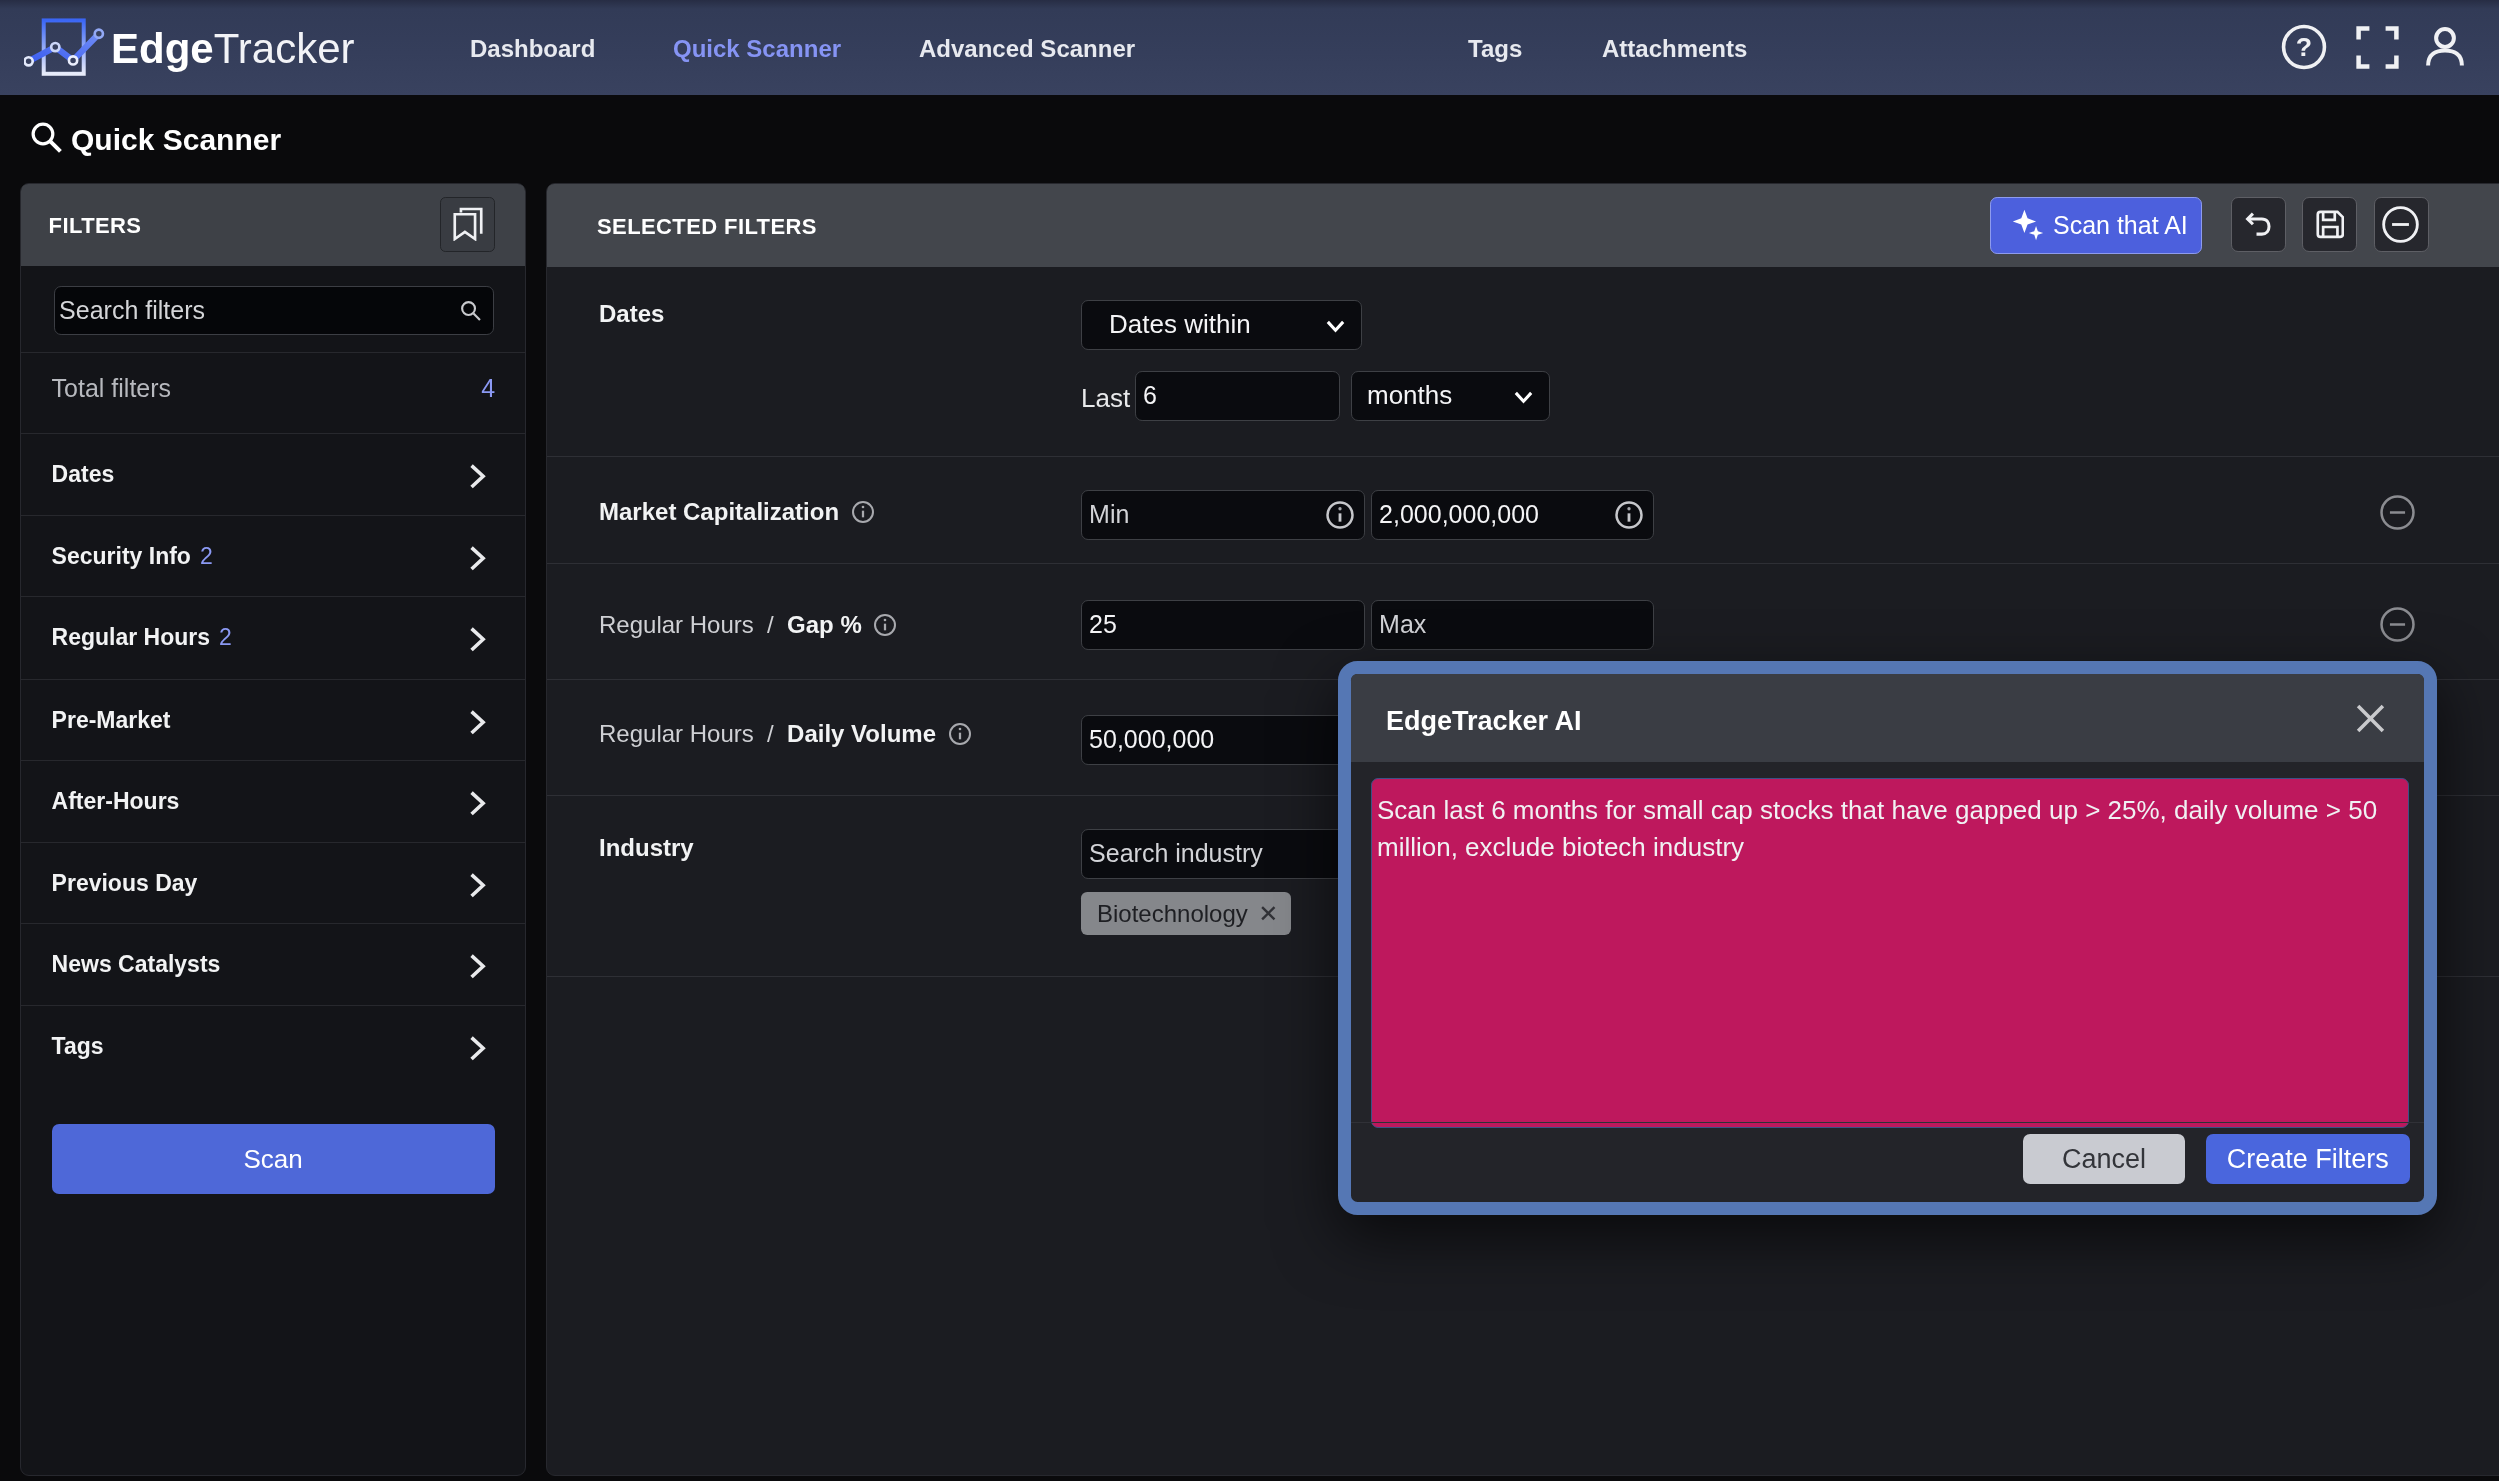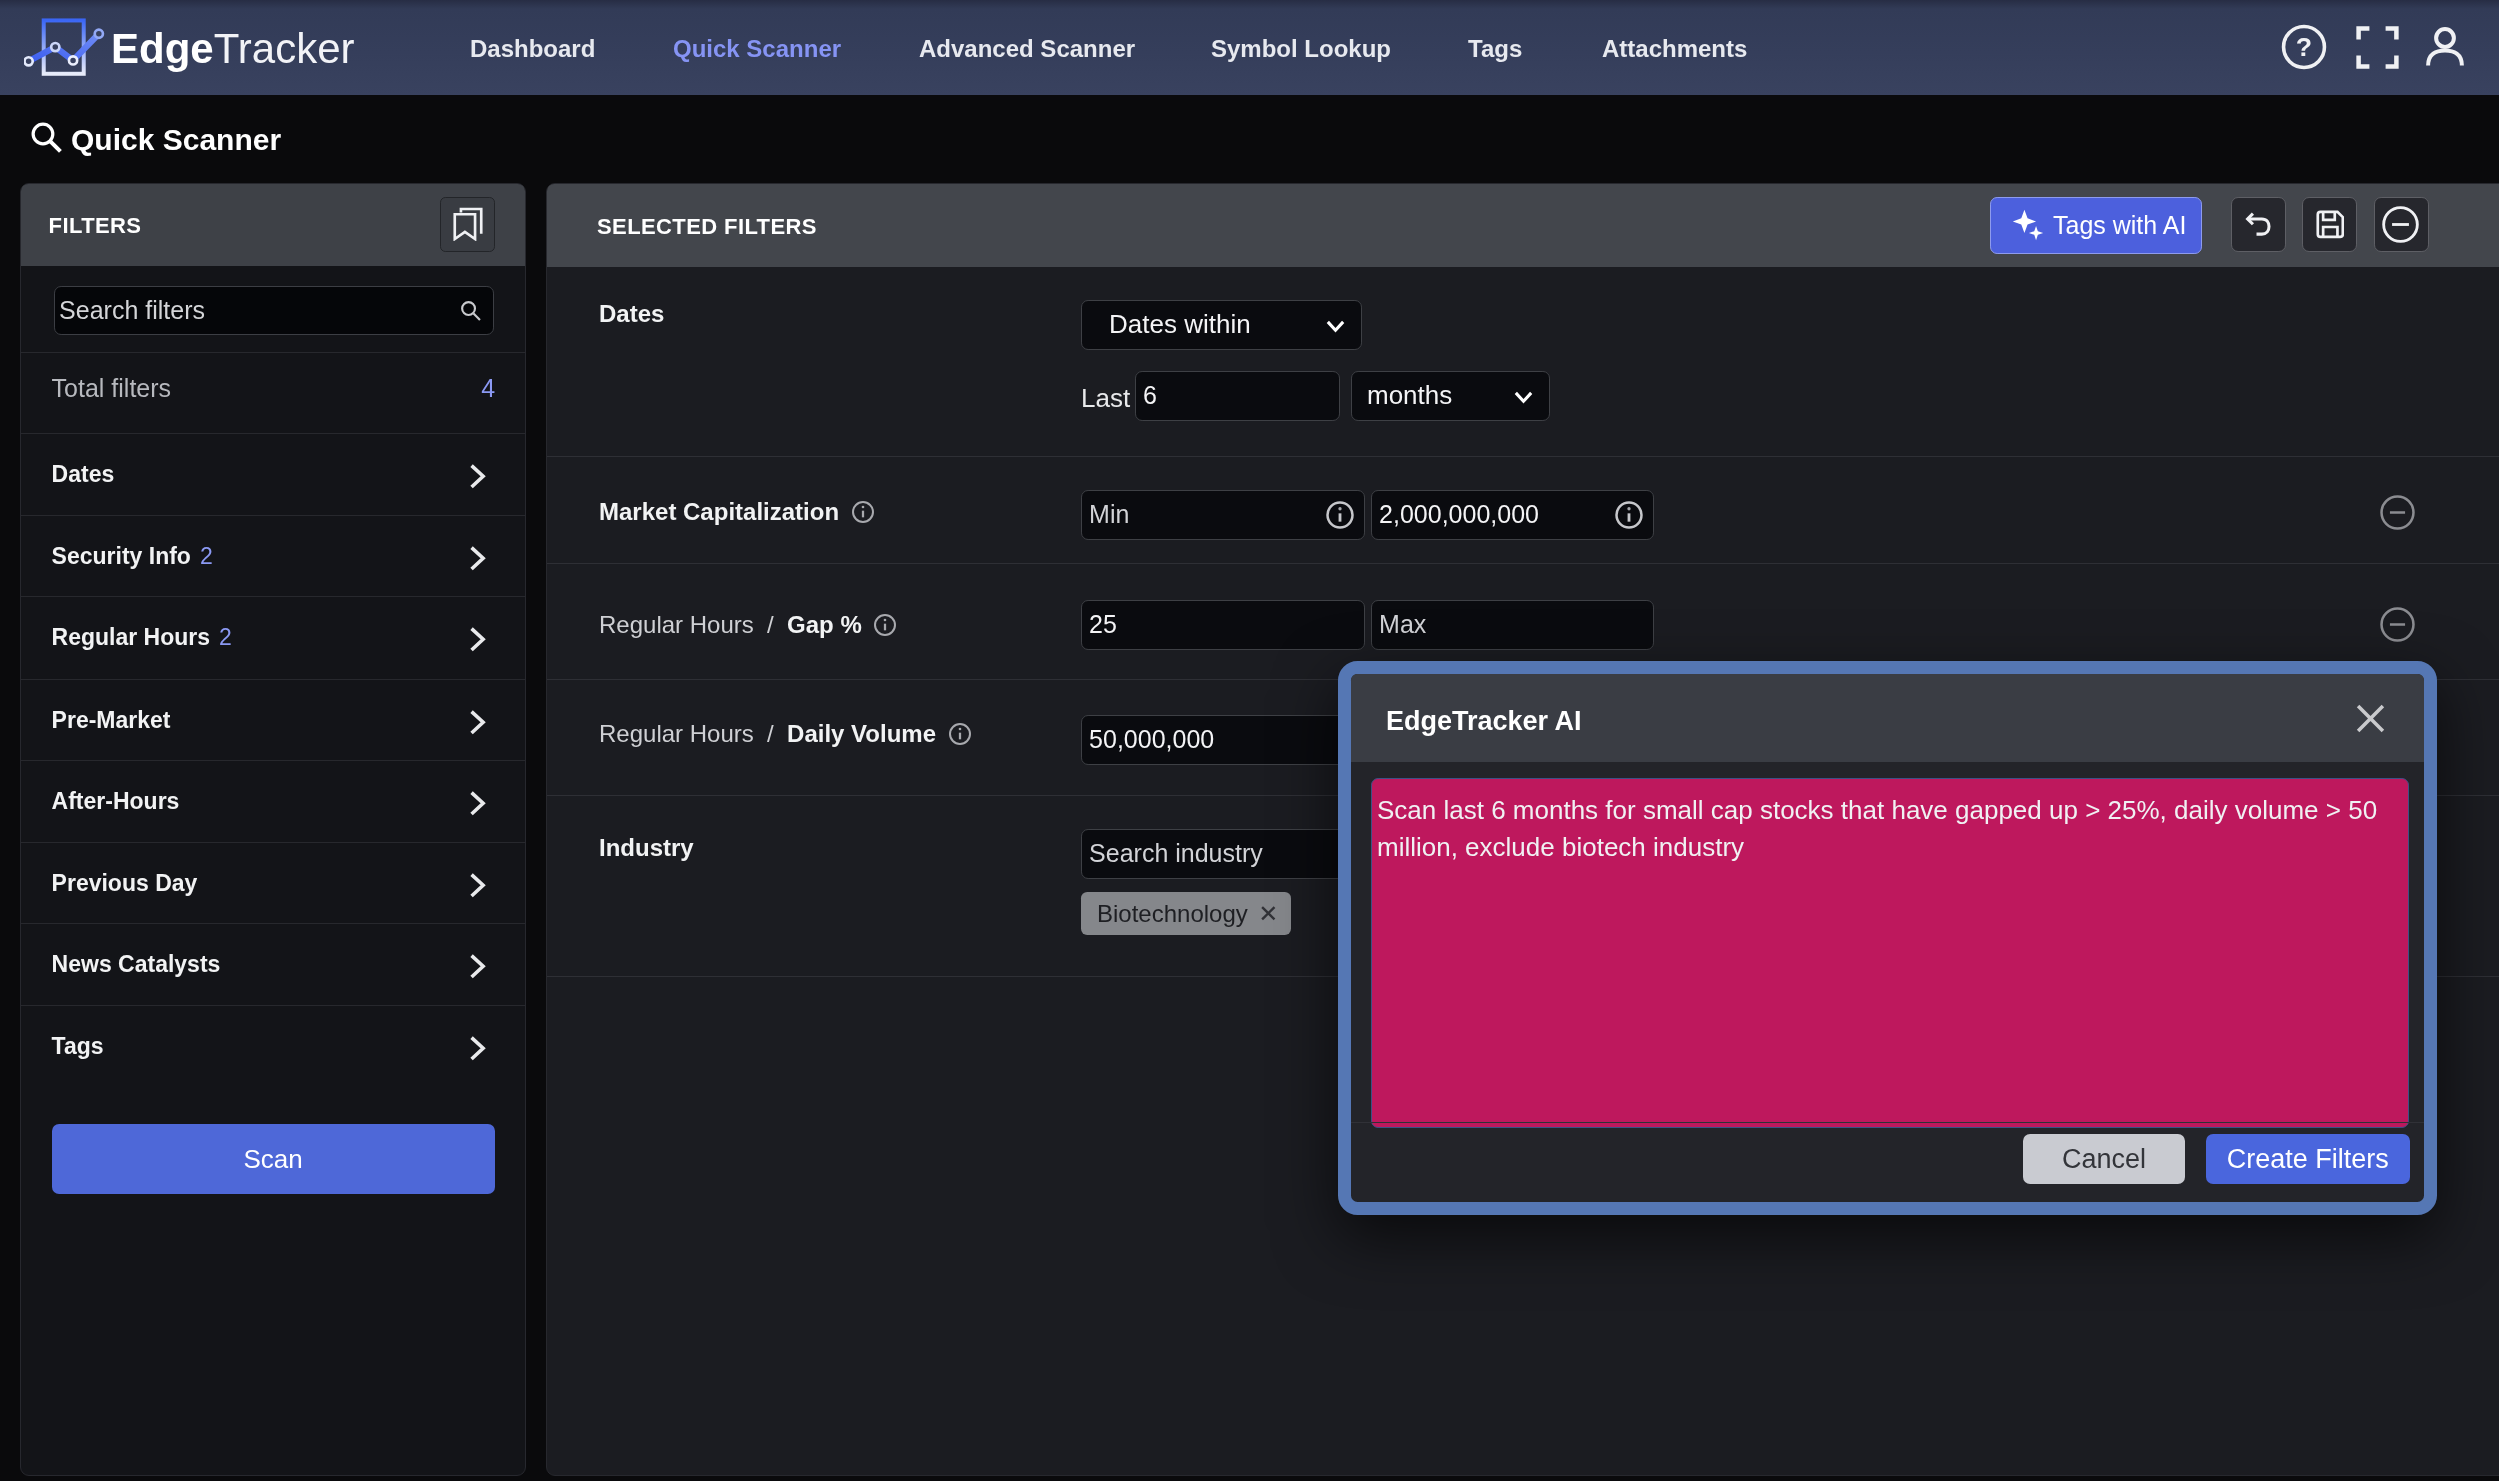--- a/index.html
+++ b/index.html
@@ -97,21 +97,20 @@
     <polyline points="5,51 35,35 55,50 84,20" fill="none" stroke="url(#lg2)" stroke-width="7" stroke-linejoin="round" stroke-linecap="round"></polyline>
     <circle cx="5" cy="51" r="4.6" fill="#38415f" stroke="#e3e9fb" stroke-width="3"></circle>
     <circle cx="35" cy="35" r="4.6" fill="#38415f" stroke="#ccd7f9" stroke-width="3"></circle>
     <circle cx="55" cy="50" r="4.6" fill="#38415f" stroke="#eaeefc" stroke-width="3"></circle>
     <circle cx="84" cy="20" r="4.6" fill="#38415f" stroke="#93a9f6" stroke-width="3"></circle>
   </svg>
   <div id="brand"><b>Edge</b><span class="lt">Tracker</span></div>
   <div class="navlink" style="left:470px">Dashboard</div>
   <div class="navlink active" style="left:673px">Quick Scanner</div>
   <div class="navlink" style="left:919px">Advanced Scanner</div>
-  <div class="navlink" style="left:1211px">Symbol Lookup</div>
   <div class="navlink" style="left:1468px">Tags</div>
   <div class="navlink" style="left:1602px">Attachments</div>
   <svg class="abs" style="left:2280px;top:23px" width="48" height="48" viewBox="0 0 54 54">
     <circle cx="27" cy="27" r="23" fill="none" stroke="#f0f1f4" stroke-width="4"></circle>
     <text x="27" y="37" font-size="30" font-weight="bold" fill="#f0f1f4" text-anchor="middle" font-family="Liberation Sans">?</text>
   </svg>
   <svg class="abs" style="left:2355px;top:25px" width="45" height="45" viewBox="0 0 50 50" fill="none" stroke="#f0f1f4" stroke-width="5">
     <path d="M4 16 V4 H16 M34 4 H46 V16 M46 34 V46 H34 M16 46 H4 V34"></path>
   </svg>
   <svg class="abs" style="left:2421px;top:22px" width="48" height="48" viewBox="0 0 54 54" fill="none" stroke="#f0f1f4" stroke-width="4.5">
@@ -198,21 +197,21 @@
 </div>
 
 <div class="panel" id="main">
   <div class="phead">
       <h2>SELECTED FILTERS</h2>
     <div id="aibtn">
       <svg style="position:absolute;left:19.6px;top:10.7px" width="34" height="34" viewBox="0 0 38 38" fill="#fff">
         <path d="M15 2 L18.5 11.5 L28 15 L18.5 18.5 L15 28 L11.5 18.5 L2 15 L11.5 11.5 Z"></path>
         <path d="M28 20 L30 26 L36 28 L30 30 L28 36 L26 30 L20 28 L26 26 Z"></path>
       </svg>
-      <span>Tags with AI</span>
+      <span>Scan that AI</span>
     </div>
     <div class="icobtn" style="left:1684px">
       <svg style="position:absolute;left:11.6px;top:11.6px" width="28.6" height="28.6" viewBox="0 0 32 32" fill="none" stroke="#f0f1f4" stroke-width="3.4">
         <path d="M10 4 L4 10 L10 16"></path>
         <path d="M4 10 H20 C25.5 10 28 14 28 18.5 C28 23 25.5 27 20 27 H14"></path>
       </svg>
     </div>
     <div class="icobtn" style="left:1755px">
       <svg style="position:absolute;left:12.5px;top:11.6px" width="28.6" height="28.6" viewBox="0 0 32 32" fill="none" stroke="#f0f1f4" stroke-width="3">
         <path d="M2 5 C2 3.3 3.3 2 5 2 H24 L30 8 V27 C30 28.7 28.7 30 27 30 H5 C3.3 30 2 28.7 2 27 Z"></path>

